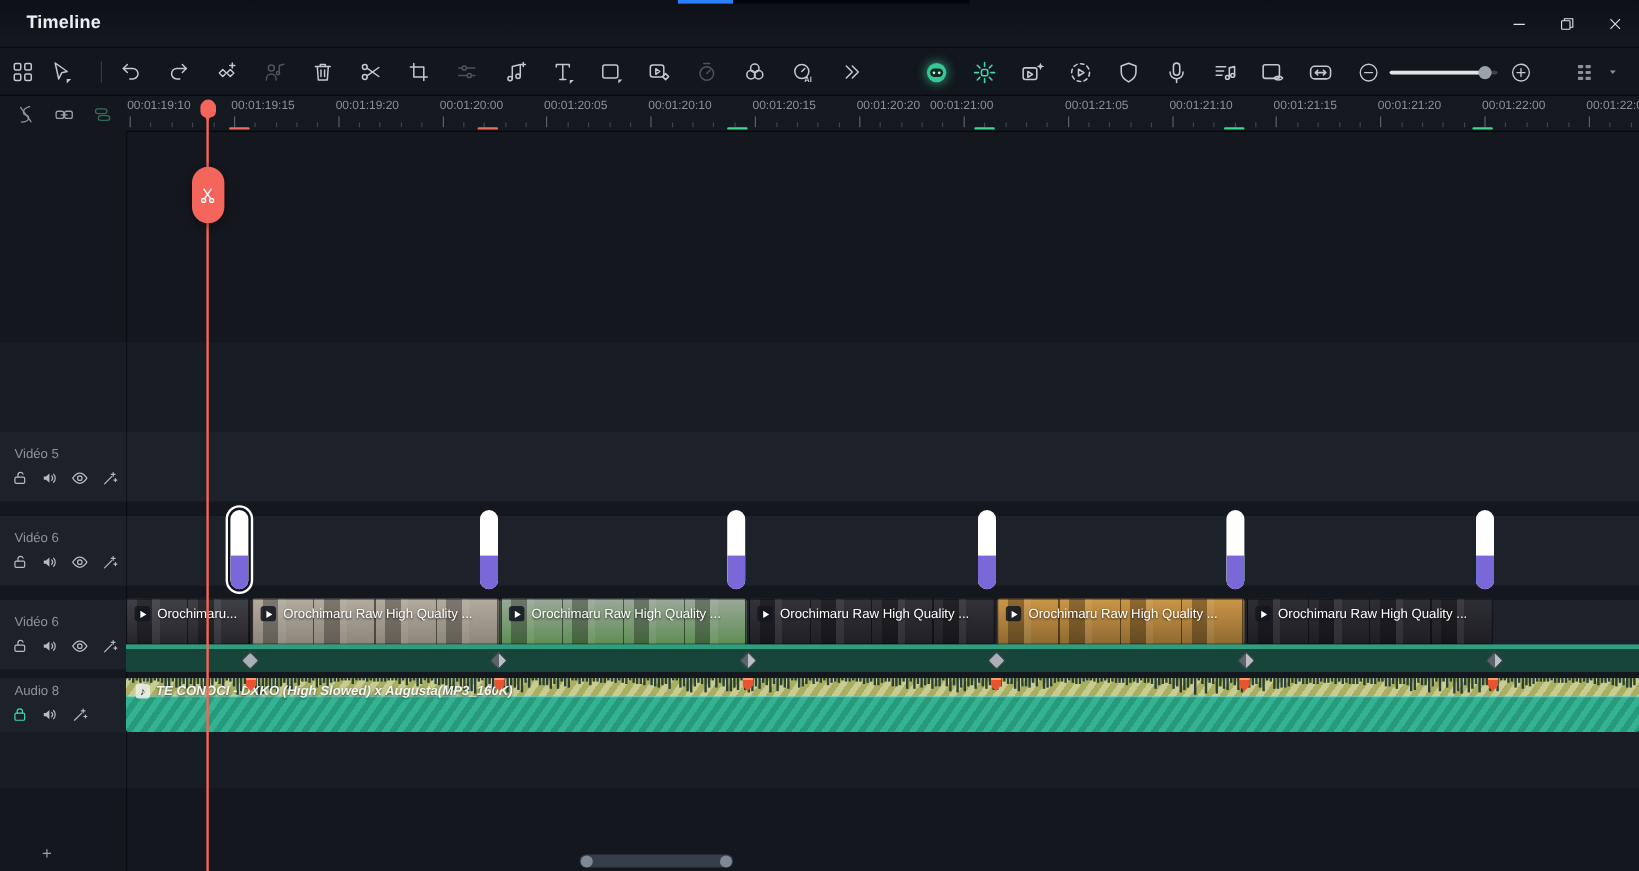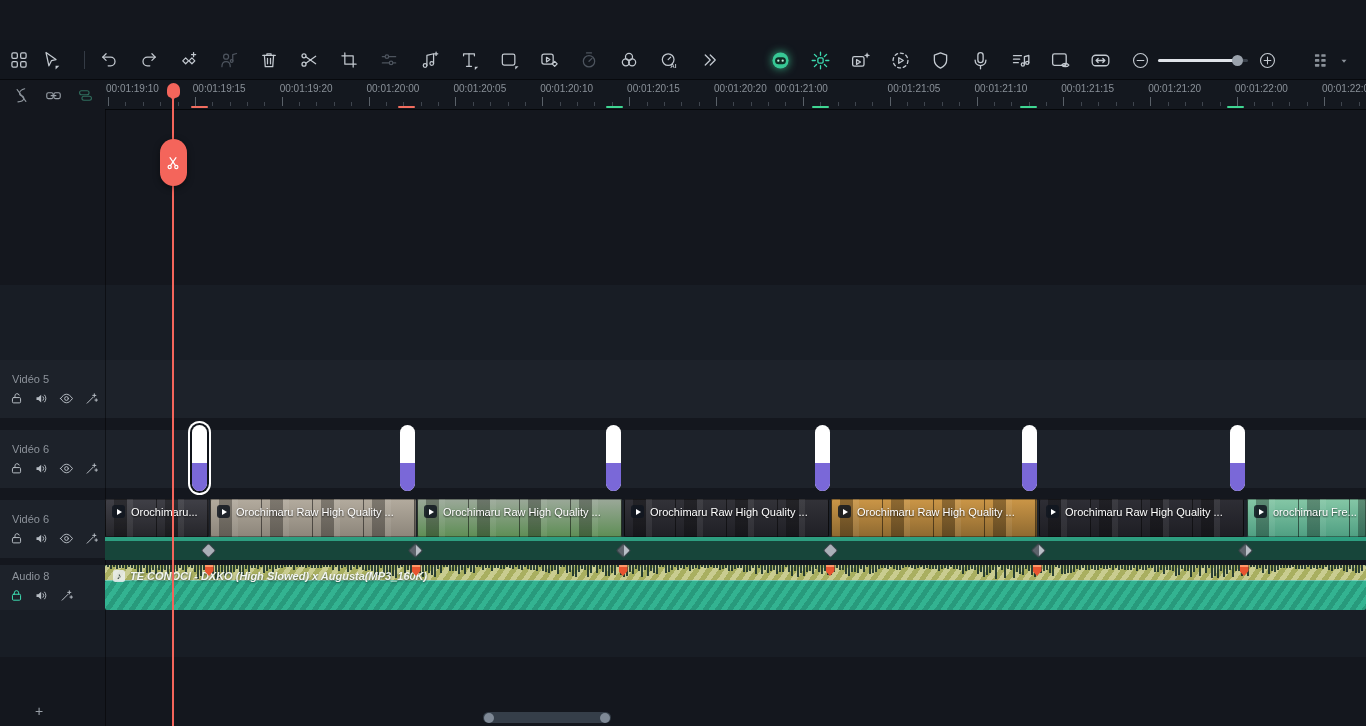--- a/index.html
+++ b/index.html
@@ -106,20 +106,41 @@
   .add-track { position:absolute; left:30px; top:702px; width:18px; height:18px; color:#9aa0a8; font-size:14px;
      display:flex; align-items:center; justify-content:center; }
   .hscroll { position:absolute; top:712px; height:11px; border-radius:6px; background:#353e49; }
   .hscroll .knob { position:absolute; top:0.5px; width:10px; height:10px; border-radius:50%; background:#7f8996; }
 </style>
 </head>
 <body>
 
 <div id="app">
 
+  <div class="titlebar">
+    <div class="accent-blue"></div>
+    <div class="accent-dark"></div>
+    <div class="title-text">Timeline</div>
+    <div class="winbtn" style="left:1253px;">
+      <svg viewBox="0 0 24 24" width="16" height="16" fill="none" stroke="currentColor">
+          <path d="M5 12.5 h14"></path>
+        </svg>
+    </div>
+    <div class="winbtn" style="left:1293px;">
+      <svg viewBox="0 0 24 24" width="16" height="16" fill="none" stroke="currentColor">
+          <rect x="5" y="8" width="10.5" height="10.5" rx="1"></rect>
+          <path d="M8.5 8 V5.5 h10.5 V16 h-3.5"></path>
+        </svg>
+    </div>
+    <div class="winbtn" style="left:1333px;">
+      <svg viewBox="0 0 24 24" width="16" height="16" fill="none" stroke="currentColor">
+          <path d="M6 6 L18 18 M18 6 L6 18"></path>
+        </svg>
+    </div>
+  </div>
 
   <div class="toolbar" id="toolbar">
       <div class="tbtn" style="left:1px">
         <svg viewBox="0 0 24 24" width="20" height="20" fill="none" stroke="currentColor" stroke-width="1.5" stroke-linecap="round" stroke-linejoin="round">
           <rect x="3.5" y="3.5" width="6.5" height="6.5" rx="1.5"></rect>
           <rect x="14" y="3.5" width="6.5" height="6.5" rx="1.5"></rect>
           <rect x="3.5" y="14" width="6.5" height="6.5" rx="1.5"></rect>
           <rect x="14" y="14" width="6.5" height="6.5" rx="1.5"></rect>
         </svg>
       </div>
@@ -631,27 +652,20 @@
         <div class="clip-label">
           <div class="play-badge"></div>
           <span>Orochimaru Raw High Quality ...</span>
         </div>
       </div>
       <div class="vclip p-night2" style="left:934px;width:205px">
         <div class="frames"></div>
         <div class="clip-label">
           <div class="play-badge"></div>
           <span>Orochimaru Raw High Quality ...</span>
-        </div>
-      </div>
-      <div class="vclip p-mint" style="left:1142px;width:119px">
-        <div class="frames"></div>
-        <div class="clip-label">
-          <div class="play-badge"></div>
-          <span>orochimaru Fre...</span>
         </div>
       </div>
     </div>
   <div class="clip-edge"></div>
   <div class="trans-strip" id="transtrip">
       <div class="diamond" style="left:97.5px"></div>
       <div class="diamond split" style="left:305px"></div>
       <div class="diamond split" style="left:512.5px"></div>
       <div class="diamond" style="left:720px"></div>
       <div class="diamond split" style="left:927.5px"></div>

